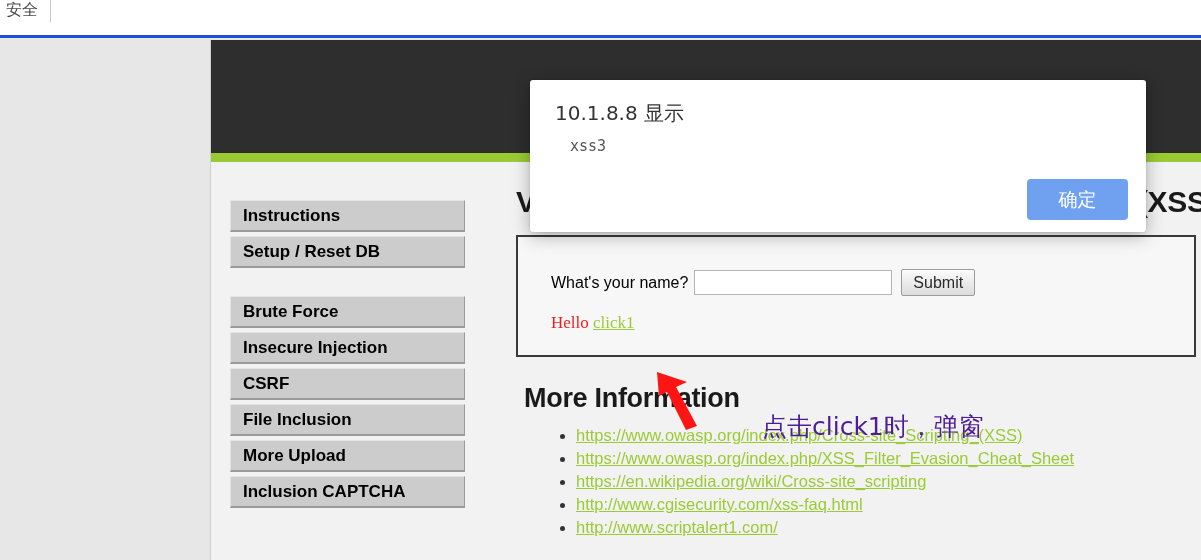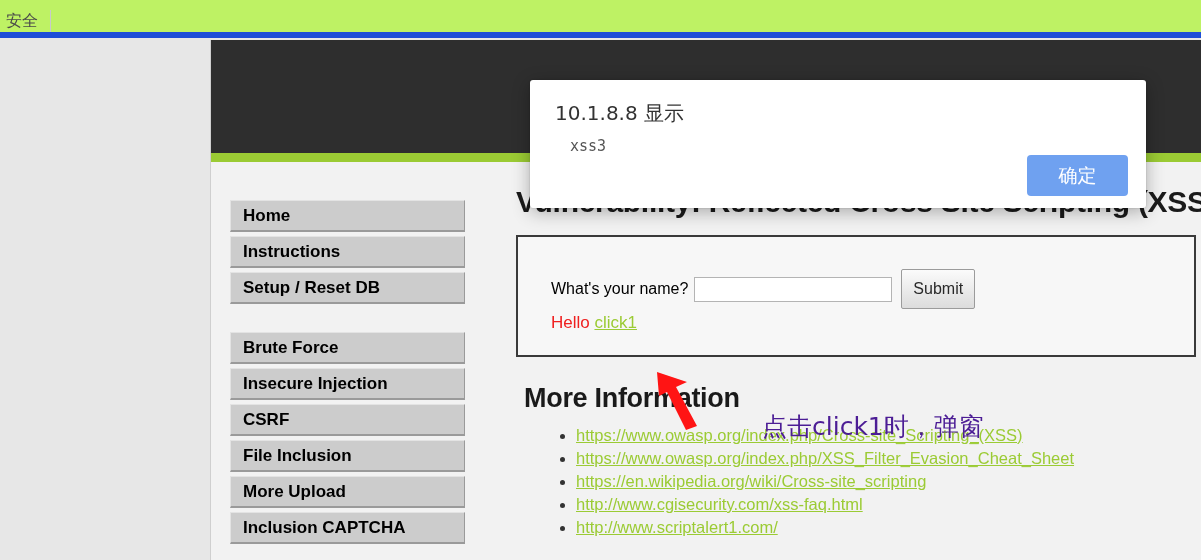--- a/index.html
+++ b/index.html
@@ -14,24 +14,24 @@
     font-family: "Liberation Sans", sans-serif;
     position: relative;
   }
 
   
   #urlbar {
     position: absolute;
     left: 0; top: 0;
     width: 1201px;
     height: 38px;
-    background: #bef264;
-    border-bottom: 6px solid #1d4ed8;
+    background: #ffffff;
+    border-bottom: 3px solid #1d4ed8;
     display: flex;
-    align-items: flex-end;
+    align-items: flex-start;
     box-sizing: border-box;
     padding-left: 6px;
   }
   #security-label {
     font-family: "DejaVu Sans", sans-serif;
     font-size: 16px;
     color: #4a4a4a;
     white-space: nowrap;
     padding-right: 12px;
   }
@@ -164,36 +164,36 @@
     box-sizing: border-box;
     border: 1px solid #b4b4b4;
     background: #ffffff;
     font-family: "Liberation Sans", sans-serif;
     font-size: 14px;
     padding: 0 4px;
     outline: none;
   }
   #submit-btn {
     margin-left: 9px;
-    height: 40px;
+    height: 27px;
     box-sizing: border-box;
     padding: 0 11px;
     background: linear-gradient(#fbfbfb, #dcdcdc);
     border: 1px solid #9b9b9b;
     border-radius: 2px;
     font-family: "Liberation Sans", sans-serif;
     font-size: 16px;
     color: #2a2a2a;
     cursor: pointer;
   }
   #greeting {
     position: absolute;
     left: 33px;
     top: 76px;
-    font-family: Liberation Sans, sans-serif;
+    font-family: Liberation Serif, serif;
     font-size: 17px;
     color: #ef2020;
     white-space: nowrap;
   }
   #greeting a {
     color: #9bcb34;
     text-decoration: underline;
     cursor: pointer;
   }
 
@@ -241,21 +241,21 @@
     color: #4c1d95;
     white-space: nowrap;
   }
 
   
   #alert-dialog {
     position: absolute;
     left: 530px;
     top: 42px;
     width: 616px;
-    height: 128px;
+    height: 152px;
     background: #ffffff;
     border-radius: 3px;
     box-shadow: 0 4px 18px rgba(0,0,0,0.30), 0 0 2px rgba(0,0,0,0.20);
     z-index: 50;
   }
   #alert-title {
     position: absolute;
     left: 25px;
     top: 20px;
     font-family: "DejaVu Sans", sans-serif;
@@ -296,21 +296,20 @@
 </div>
 
 <div id="viewport">
 
   <div id="page">
 
     <div id="header-banner"></div>
     <div id="header-stripe"></div>
 
     <div id="sidebar">
-      <div class="nav-btn">Home</div>
       <div class="nav-btn">Instructions</div>
       <div class="nav-btn">Setup / Reset DB</div>
 
       <div class="nav-gap"></div>
 
       <div class="nav-btn">Brute Force</div>
       <div class="nav-btn">Insecure Injection</div>
       <div class="nav-btn">CSRF</div>
       <div class="nav-btn">File Inclusion</div>
       <div class="nav-btn">More Upload</div>

